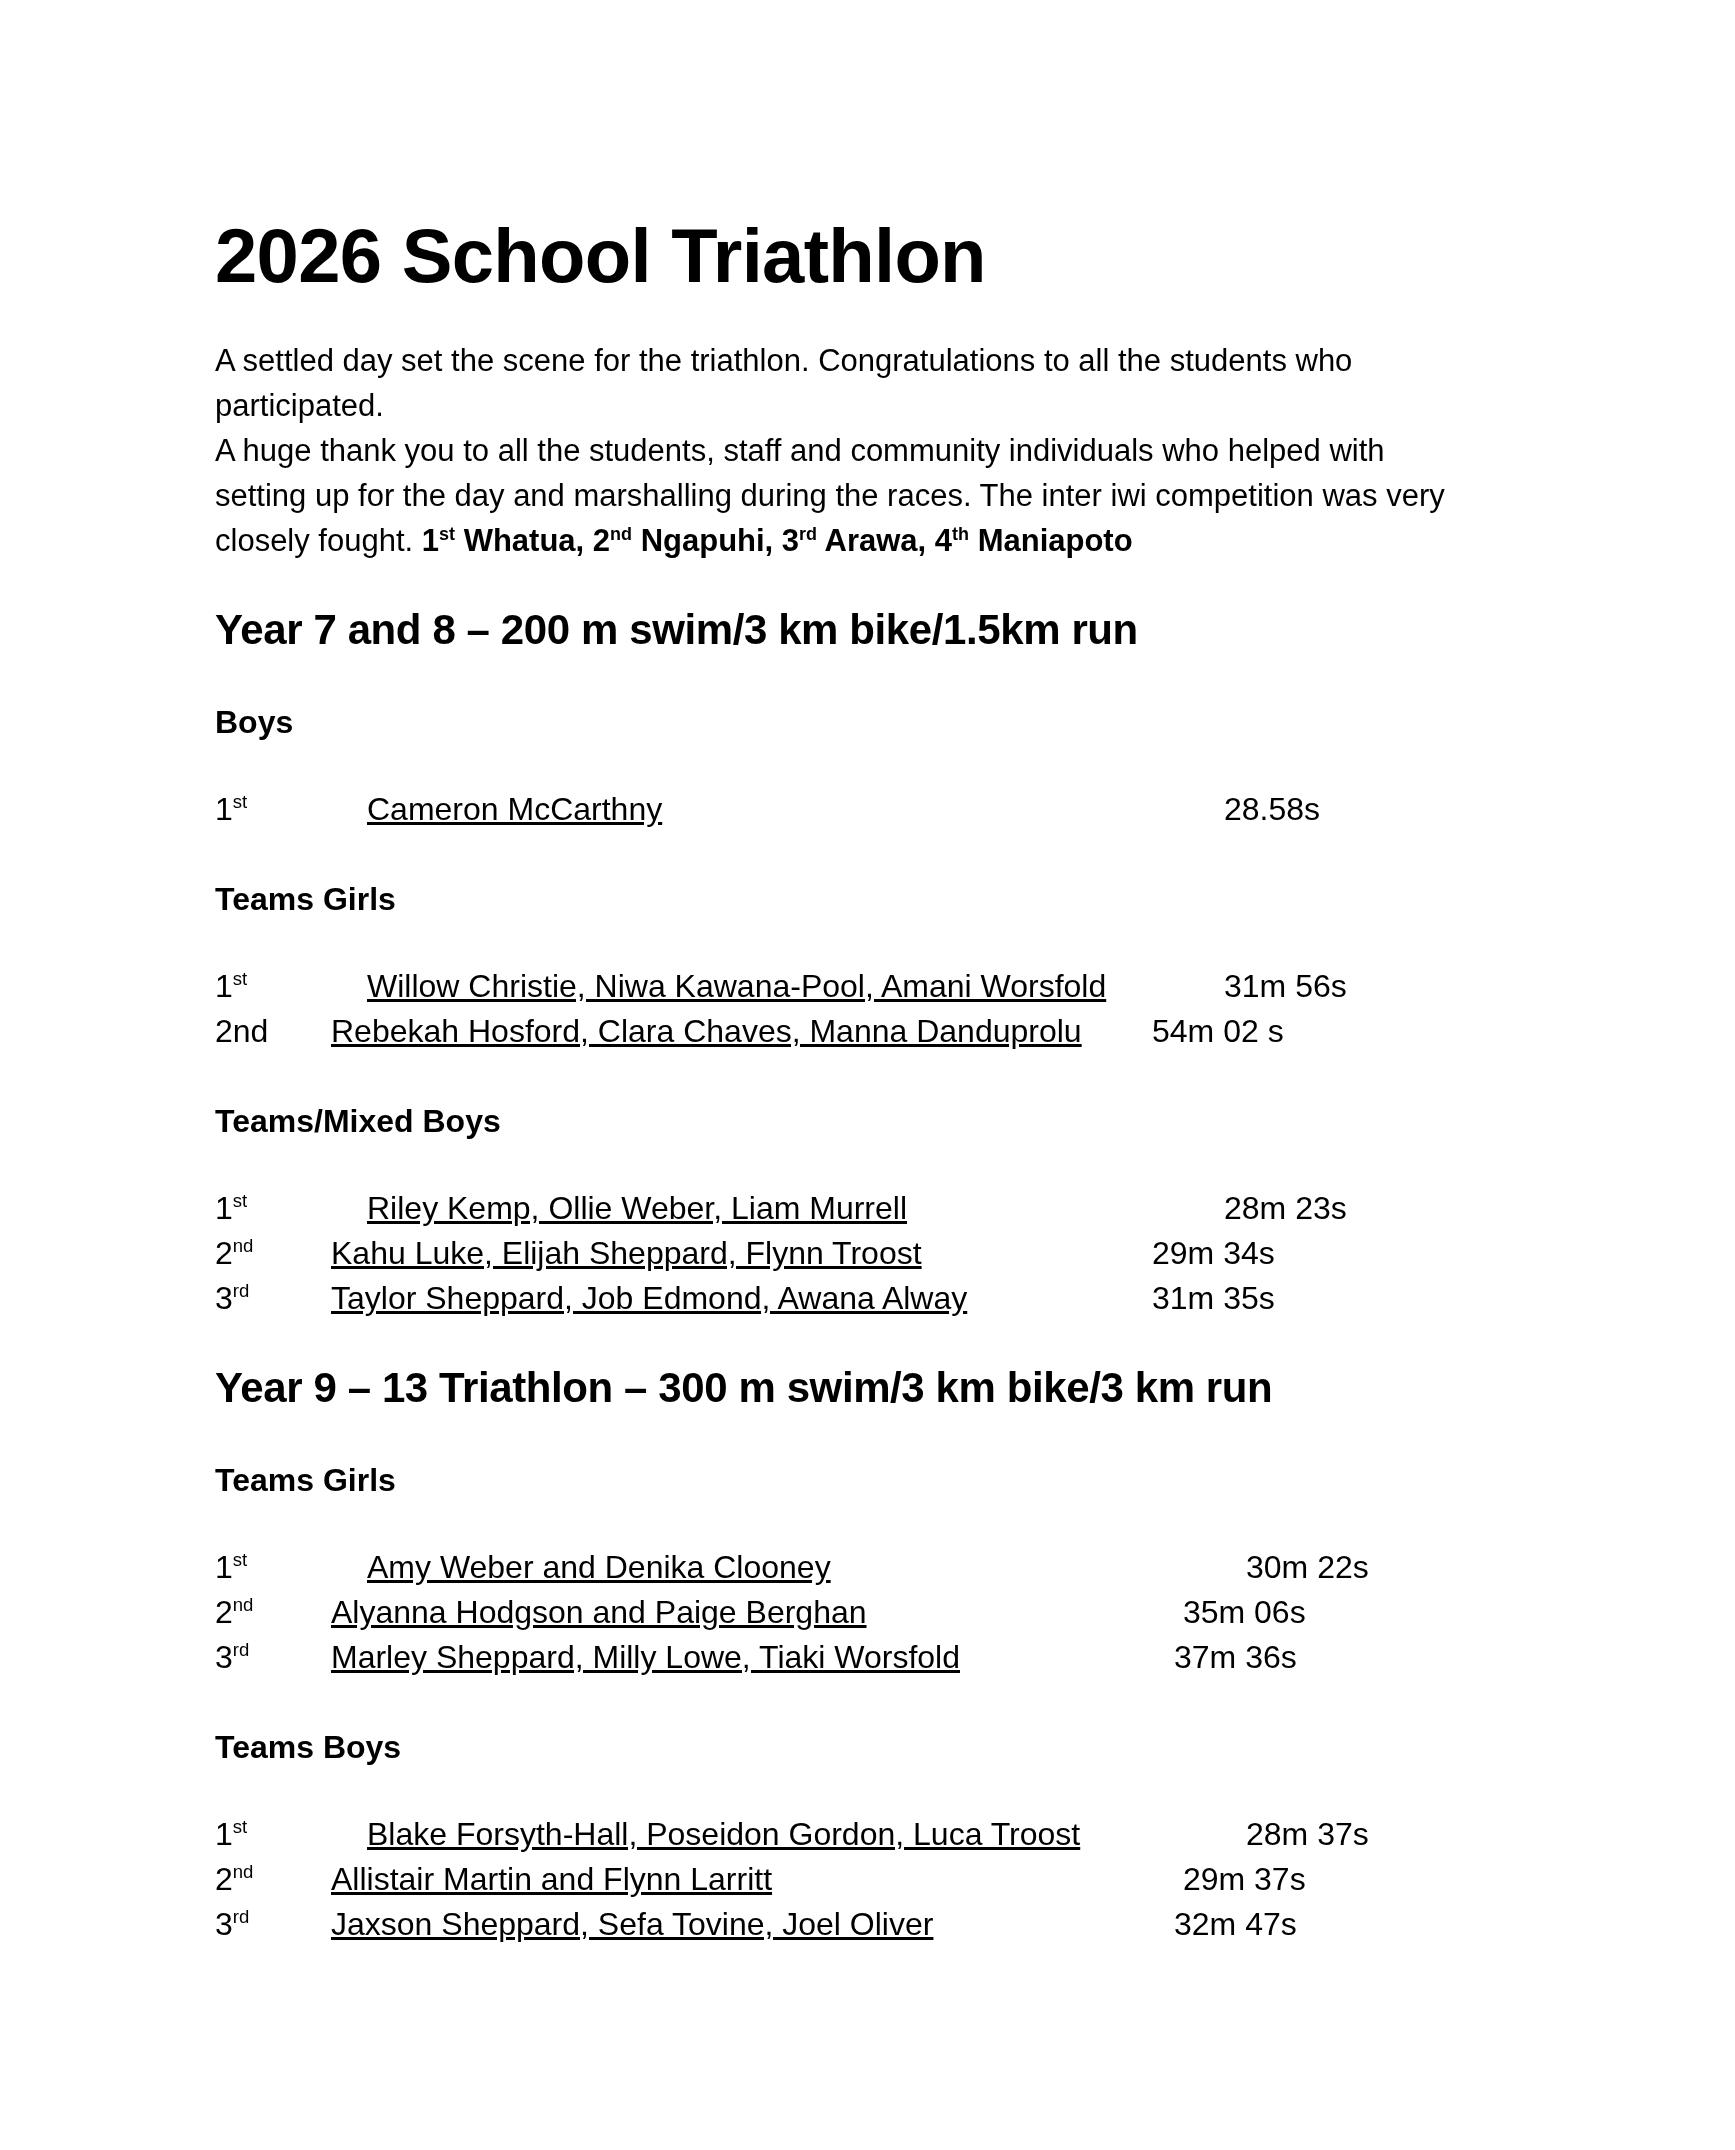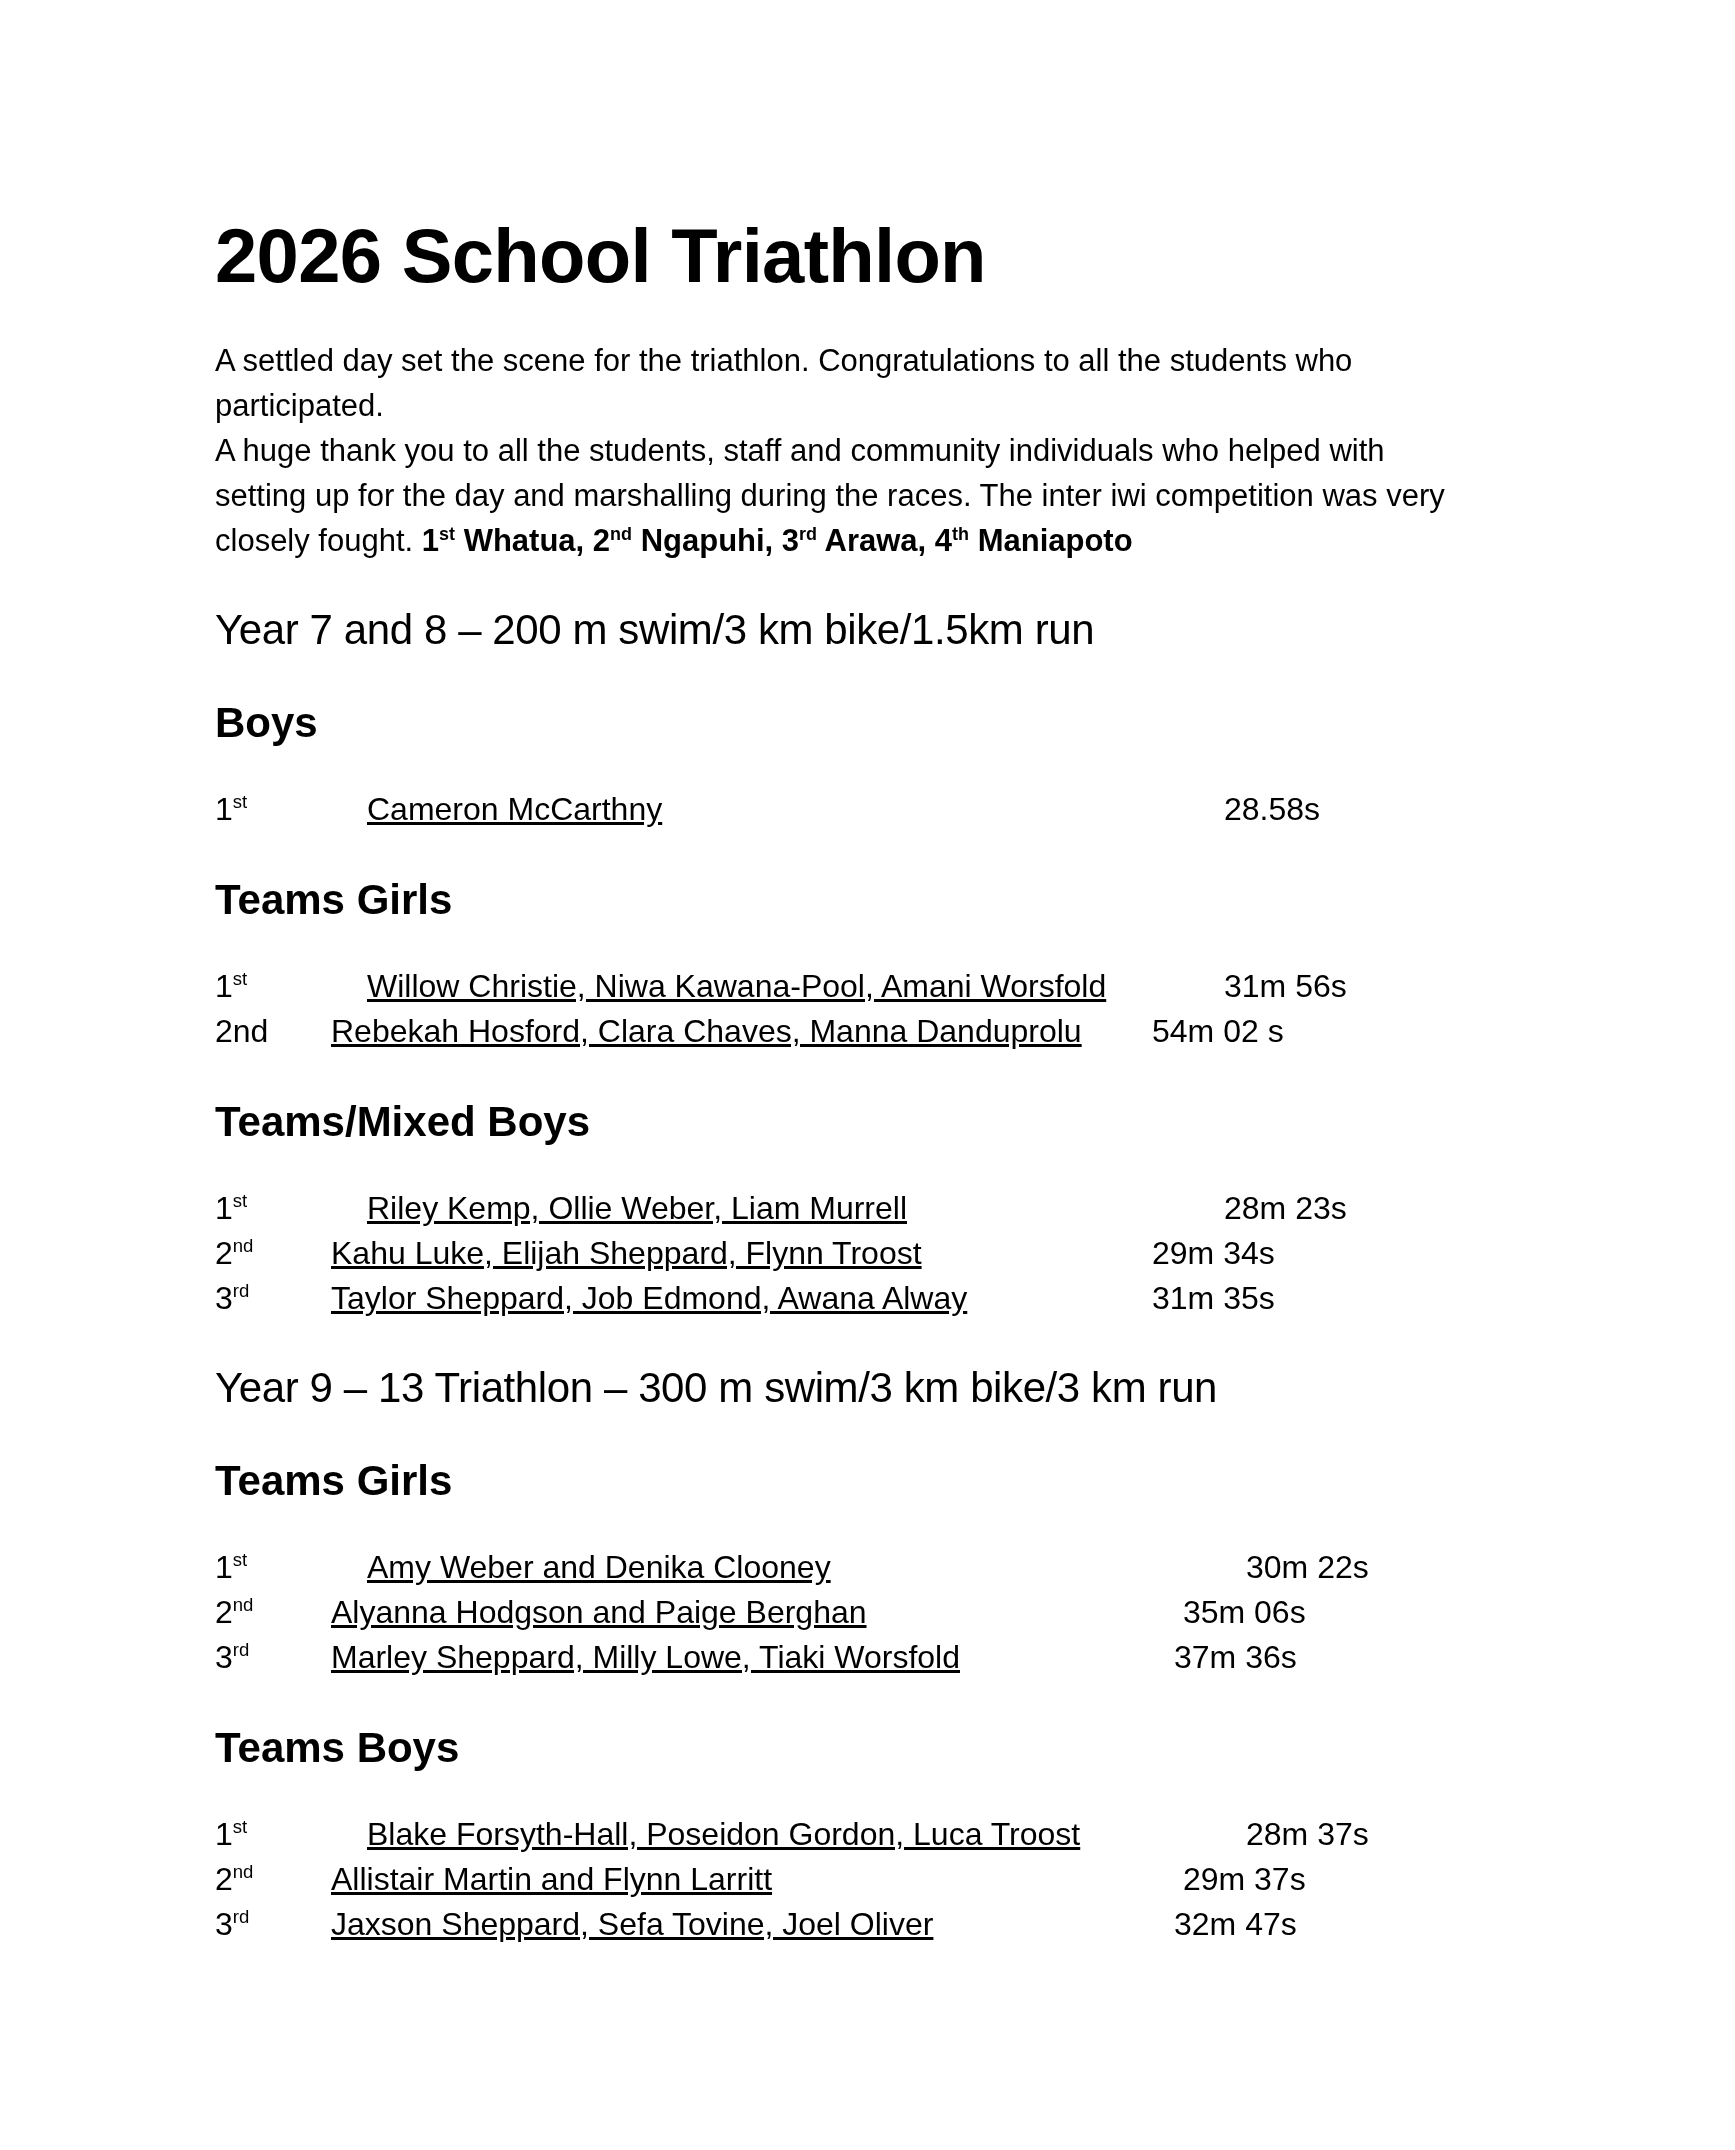--- a/index.html
+++ b/index.html
@@ -16,25 +16,25 @@
     margin:0;font-size:76px;line-height:89px;font-weight:700;
     letter-spacing:-0.7px;white-space:nowrap;
   }
   p.intro{
     margin:38px 0 0 0;font-size:31px;line-height:45px;font-weight:400;
     width:1382px;
   }
   p.intro b{font-weight:700;}
   sup.ord{font-size:0.58em;vertical-align:super;line-height:0;}
   h2.section-heading{
-    margin:41px 0 0 0;font-size:42px;line-height:51px;font-weight:400;
+    margin:41px 0 0 0;font-size:42px;line-height:51px;font-weight:700;
     letter-spacing:-0.4px;white-space:nowrap;
   }
   h3.group-title{
-    margin:47px 0 0 0;font-size:42px;line-height:41px;font-weight:700;
+    margin:47px 0 0 0;font-size:32px;line-height:41px;font-weight:700;
     white-space:nowrap;
   }
   .group-rows{margin:0;}
   .row{
     display:flex;align-items:baseline;
     font-size:32px;line-height:45px;white-space:nowrap;
   }
   .group-rows .row:first-child{margin-top:44px;gap:36px;}
   .rank{display:inline-block;width:116px;flex:0 0 116px;}
   .names{display:inline-block;width:821px;flex:0 0 821px;overflow:visible;text-decoration:underline;}

